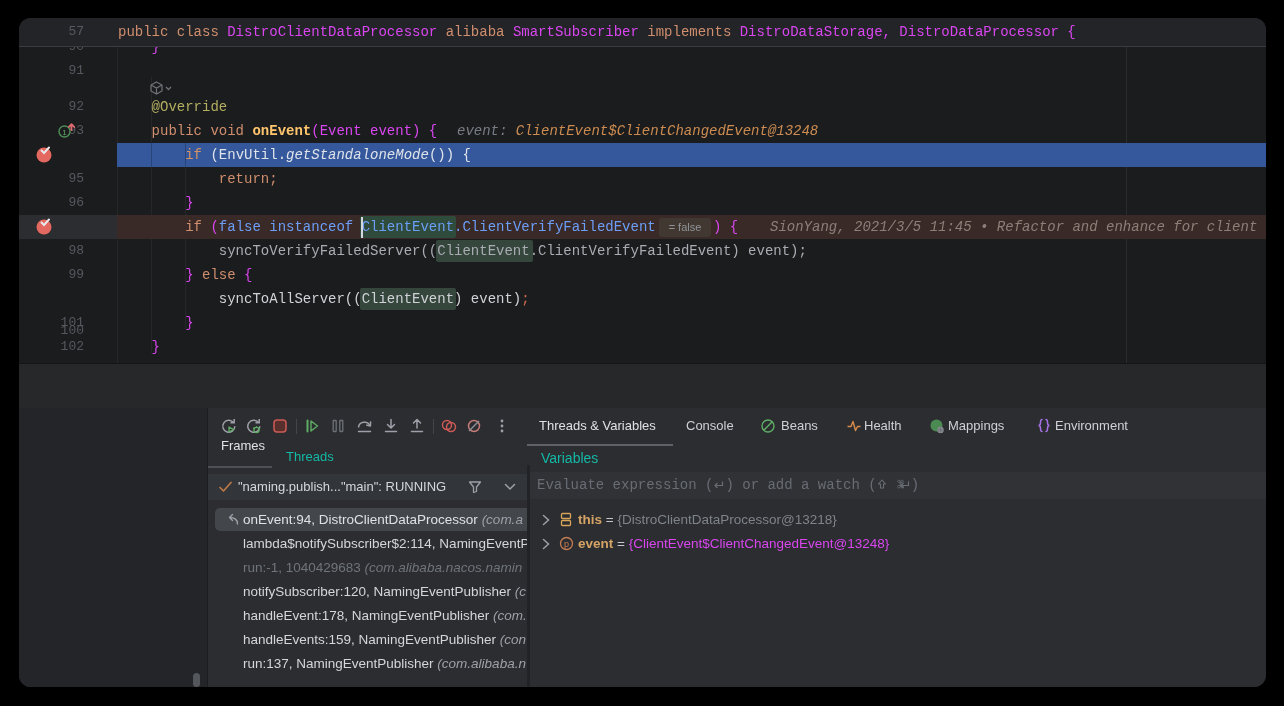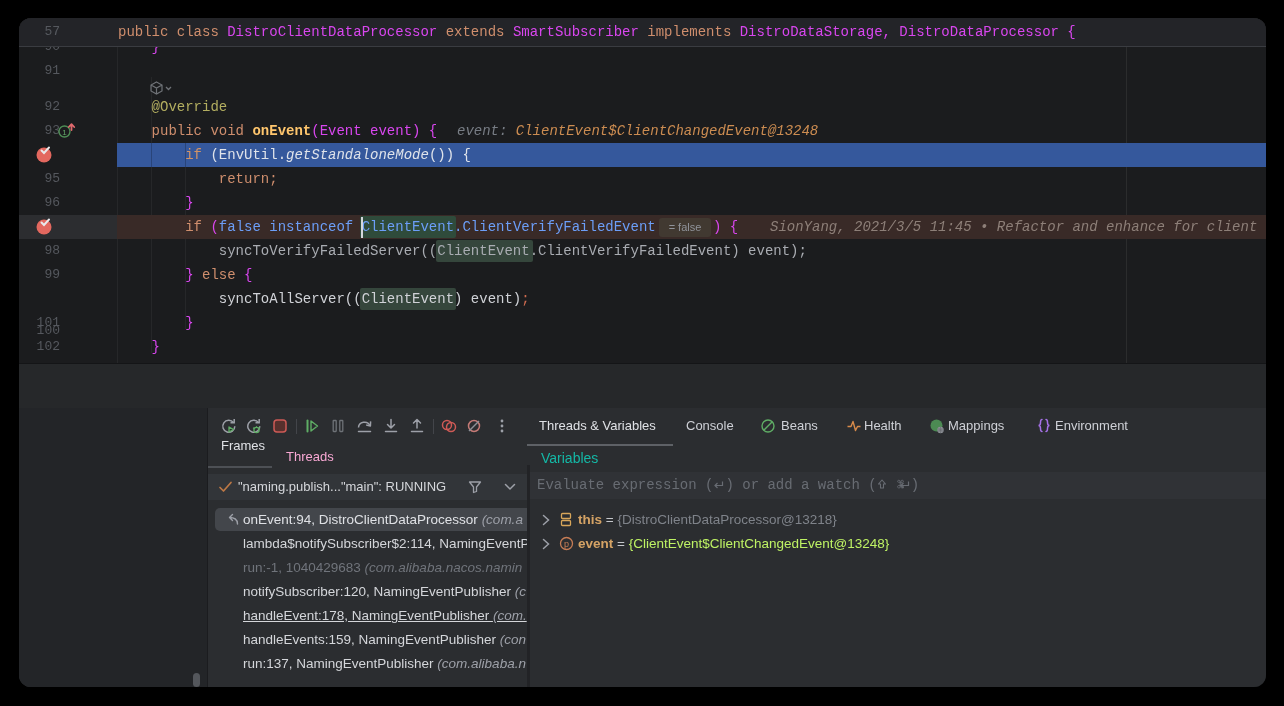--- a/index.html
+++ b/index.html
@@ -1,19 +1,19 @@
 <!DOCTYPE html>
 <html><head><meta charset="utf-8">
 <style>
 html,body{margin:0;padding:0;background:#000;}
 body{width:1284px;height:706px;position:relative;overflow:hidden;font-family:"Liberation Sans",sans-serif;}
 #win{position:absolute;left:19px;top:18px;width:1247px;height:669px;background:#1b1c1e;border-radius:12px;overflow:hidden;box-shadow:inset 0 1px 0 rgba(255,255,255,0.10);}
 .mono{font-family:"Liberation Mono",monospace;font-size:14px;line-height:24px;white-space:pre;}
 .row{position:absolute;left:99px;height:24px;}
-.num{position:absolute;left:8px;width:33px;text-align:right;color:#55585e;font-family:"Liberation Mono",monospace;font-size:13px;line-height:24px;}
+.num{position:absolute;left:0;width:33px;text-align:right;color:#55585e;font-family:"Liberation Mono",monospace;font-size:13px;line-height:24px;padding-left:32px;}
 .kw{color:#cf8e6d;}
 .wh{color:#d946ef;}
 .bl{color:#6c9ef8;}
 .it{font-style:italic;}
 svg{position:absolute;overflow:visible;}
 .tabtxt{position:absolute;font-size:13px;color:#ced0d6;line-height:16px;}
 .frow{position:absolute;left:35px;font-size:13.5px;line-height:24px;color:#dfe1e5;white-space:pre;}
 .pkg{color:#9da0a8;font-style:italic;}
 </style></head>
 <body>
@@ -86,21 +86,21 @@
         </svg>
 
       <svg style="left:131px;top:63px;" width="24" height="14" viewBox="0 0 24 14">
           <path d="M6.5 1 L12 4 L12 10 L6.5 13 L1 10 L1 4 Z M1 4 L6.5 7 L12 4 M6.5 7 L6.5 13" fill="none" stroke="#6f7277" stroke-width="1.2"></path>
           <path d="M16 6 L18.5 8.5 L21 6" stroke="#6f7277" stroke-width="1.3" fill="none"></path>
         </svg>
     </div>
 
     <div id="hdr" style="position:absolute;left:0;top:0;width:1247px;height:28px;background:#232428;border-bottom:1px solid #3a3c41;z-index:5;">
       <div class="num" style="line-height:28px;">57</div>
-      <div class="mono" style="position:absolute;left:99px;top:0;line-height:28px;"><span class="kw">public class </span><span class="wh">DistroClientDataProcessor </span><span class="kw">extends </span><span class="wh">SmartSubscriber </span><span class="kw">implements </span><span class="wh">DistroDataStorage, DistroDataProcessor {</span></div>
+      <div class="mono" style="position:absolute;left:99px;top:0;line-height:28px;"><span class="kw">public class </span><span class="wh">DistroClientDataProcessor </span><span class="kw">alibaba </span><span class="wh">SmartSubscriber </span><span class="kw">implements </span><span class="wh">DistroDataStorage, DistroDataProcessor {</span></div>
     </div>
   </div>
 
   <div style="position:absolute;left:0;top:345px;width:1247px;height:45px;background:#26282a;border-top:1px solid #141517;"></div>
 
   <div id="panel" style="position:absolute;left:0;top:390px;width:1247px;height:279px;background:#2b2d30;">
 
     <div style="position:absolute;left:0;top:0;width:188px;height:279px;background:#232528;border-right:1px solid #1b1c1f;"></div>
 
     <div style="position:absolute;left:174px;top:265px;width:7px;height:14px;background:#54575c;border-radius:3.5px;"></div>
@@ -179,21 +179,21 @@
           <path d="M8.5 12 L14.5 12 M11.5 9 L11.5 15 M9.5 10 L13.5 14 M13.5 10 L9.5 14" stroke="#6a6d72" stroke-width="0.7"></path>
         </svg>
       <div class="tabtxt" style="left:929px;top:10px;">Mappings</div>
       <svg style="left:1017px;top:9px;" width="16" height="17" viewBox="0 0 16 17">
           <path d="M6 2.5 C4.5 2.5 4.5 4 4.5 5.5 C4.5 7.5 4 8.5 2.5 8.5 C4 8.5 4.5 9.5 4.5 11.5 C4.5 13 4.5 14.5 6 14.5 M10 2.5 C11.5 2.5 11.5 4 11.5 5.5 C11.5 7.5 12 8.5 13.5 8.5 C12 8.5 11.5 9.5 11.5 11.5 C11.5 13 11.5 14.5 10 14.5" fill="none" stroke="#a571e6" stroke-width="1.5" stroke-linecap="round"></path>
         </svg>
       <div class="tabtxt" style="left:1036px;top:10px;">Environment</div>
     </div>
 
     <div class="tabtxt" style="left:202px;top:30px;color:#dfe1e5;">Frames</div>
-    <div class="tabtxt" style="left:267px;top:41px;color:#f9a8d4;">Threads</div>
+    <div class="tabtxt" style="left:267px;top:41px;color:#14b8a6;">Threads</div>
     <div style="position:absolute;left:189px;top:58px;width:64px;height:2px;background:#4d5055;"></div>
     <div class="tabtxt" style="left:522px;top:42px;font-size:14px;color:#14b8a6;text-align:center;">Variables</div>
 
     <div style="position:absolute;left:189px;top:66px;width:319px;height:26px;background:#323539;"></div>
     <svg style="left:199px;top:72px;" width="15" height="14" viewBox="0 0 15 14">
         <path d="M2 7.5 L5.5 11 L13 2.5" fill="none" stroke="#bd7845" stroke-width="1.7" stroke-linecap="round" stroke-linejoin="round"></path>
       </svg>
     <div class="tabtxt" style="left:219px;top:71px;color:#d5d7db;">"naming.publish..."main": RUNNING</div>
     <svg style="left:449px;top:72px;" width="14" height="14" viewBox="0 0 14 14">
         <path d="M1.5 2 L12.5 2 L8.5 7 L8.5 11.5 L5.5 12.5 L5.5 7 Z" fill="none" stroke="#9da0a8" stroke-width="1.3" stroke-linejoin="round"></path>
@@ -213,37 +213,37 @@
 
     <div id="frames" style="position:absolute;left:189px;top:92px;width:319px;height:187px;overflow:hidden;">
       <div style="position:absolute;left:7px;top:8px;width:400px;height:23px;background:#43464b;border-radius:5px;"></div>
       <svg style="left:17px;top:13px;" width="15" height="14" viewBox="0 0 15 14">
           <path d="M12.5 11 C12.5 6 9 4.5 4.5 4.5 M4.5 4.5 L7.5 1.5 M4.5 4.5 L7.5 7.5" fill="none" stroke="#9da0a8" stroke-width="1.4" stroke-linecap="round"></path>
         </svg>
       <div class="frow" style="top:8px;">onEvent:94, DistroClientDataProcessor <span class="pkg">(com.a</span></div>
       <div class="frow" style="top:32px;color:#d4d6da;">lambda$notifySubscriber$2:114, NamingEventPu</div>
       <div class="frow" style="top:56px;color:#70747b;">run:-1, 1040429683 <span style="font-style:italic;">(com.alibaba.nacos.namin</span></div>
       <div class="frow" style="top:80px;color:#d4d6da;">notifySubscriber:120, NamingEventPublisher <span class="pkg">(c</span></div>
-      <div class="frow" style="top:104px;color:#d4d6da;text-decoration:underline;">handleEvent:178, NamingEventPublisher <span class="pkg">(com.</span></div>
+      <div class="frow" style="top:104px;color:#d4d6da;">handleEvent:178, NamingEventPublisher <span class="pkg">(com.</span></div>
       <div class="frow" style="top:128px;color:#d4d6da;">handleEvents:159, NamingEventPublisher <span class="pkg">(con</span></div>
       <div class="frow" style="top:152px;color:#d4d6da;">run:137, NamingEventPublisher <span class="pkg">(com.alibaba.n</span></div>
     </div>
 
     <div id="vars">
       <svg style="left:523px;top:106px;" width="8" height="12" viewBox="0 0 8 12">
           <path d="M1.5 1.5 L6.5 6 L1.5 10.5" fill="none" stroke="#9da0a8" stroke-width="1.5" stroke-linecap="round"></path>
         </svg>
       <svg style="left:523px;top:130px;" width="8" height="12" viewBox="0 0 8 12">
           <path d="M1.5 1.5 L6.5 6 L1.5 10.5" fill="none" stroke="#9da0a8" stroke-width="1.5" stroke-linecap="round"></path>
         </svg>
       <svg style="left:540px;top:104px;" width="14" height="15" viewBox="0 0 14 15">
           <rect x="2.5" y="1.5" width="9" height="5" rx="1" fill="none" stroke="#d8a65a" stroke-width="1.3"></rect>
           <rect x="2.5" y="8.5" width="9" height="5" rx="1" fill="none" stroke="#d8a65a" stroke-width="1.3"></rect>
         </svg>
       <svg style="left:540px;top:128px;" width="15" height="15" viewBox="0 0 15 15">
           <circle cx="7.5" cy="7.5" r="6" fill="none" stroke="#c77d55" stroke-width="1.3"></circle>
           <text x="7.5" y="10.8" font-size="9" fill="#c77d55" text-anchor="middle" font-family="Liberation Sans">p</text>
         </svg>
       <div style="position:absolute;left:559px;top:100px;font-size:13.5px;line-height:24px;white-space:pre;"><b style="color:#d5a365;">this</b><span style="color:#c6c8cc;"> = </span><span style="color:#7f838a;">{DistroClientDataProcessor@13218}</span></div>
-      <div style="position:absolute;left:559px;top:124px;font-size:13.5px;line-height:24px;white-space:pre;"><b style="color:#d5a365;">event</b><span style="color:#c6c8cc;"> = </span><span style="color:#bef264;">{ClientEvent$ClientChangedEvent@13248}</span></div>
+      <div style="position:absolute;left:559px;top:124px;font-size:13.5px;line-height:24px;white-space:pre;"><b style="color:#d5a365;">event</b><span style="color:#c6c8cc;"> = </span><span style="color:#d946ef;">{ClientEvent$ClientChangedEvent@13248}</span></div>
     </div>
   </div>
 </div>
 
 </body></html>

